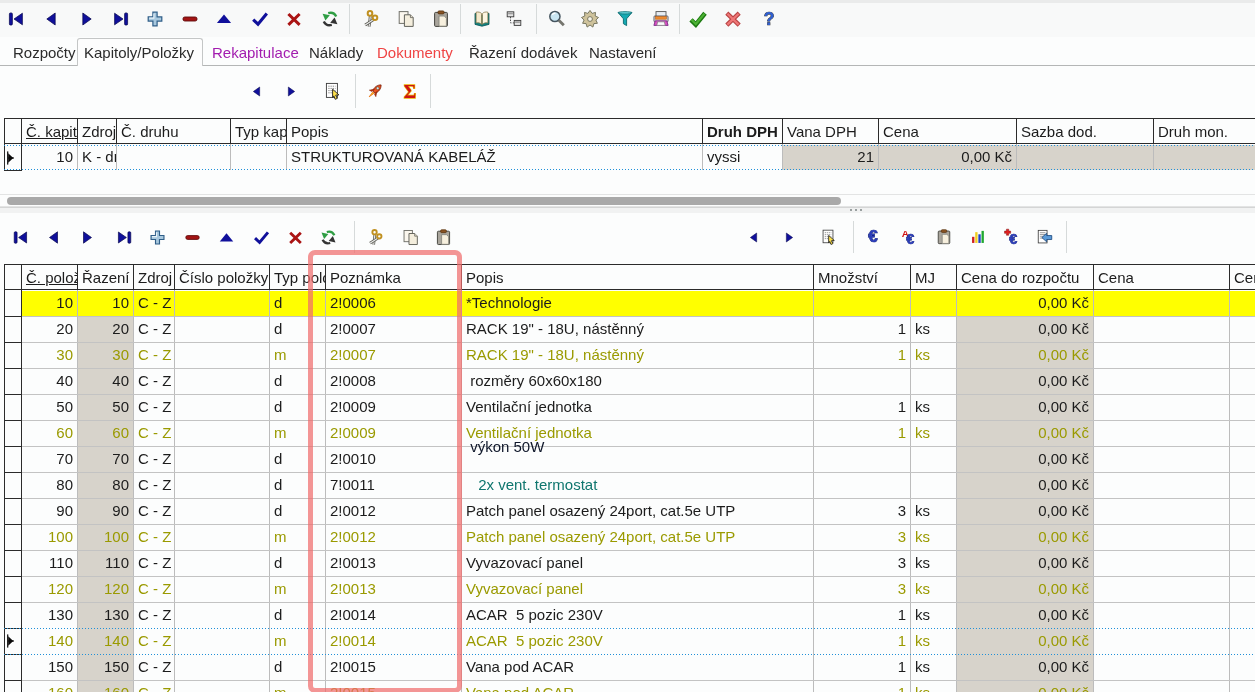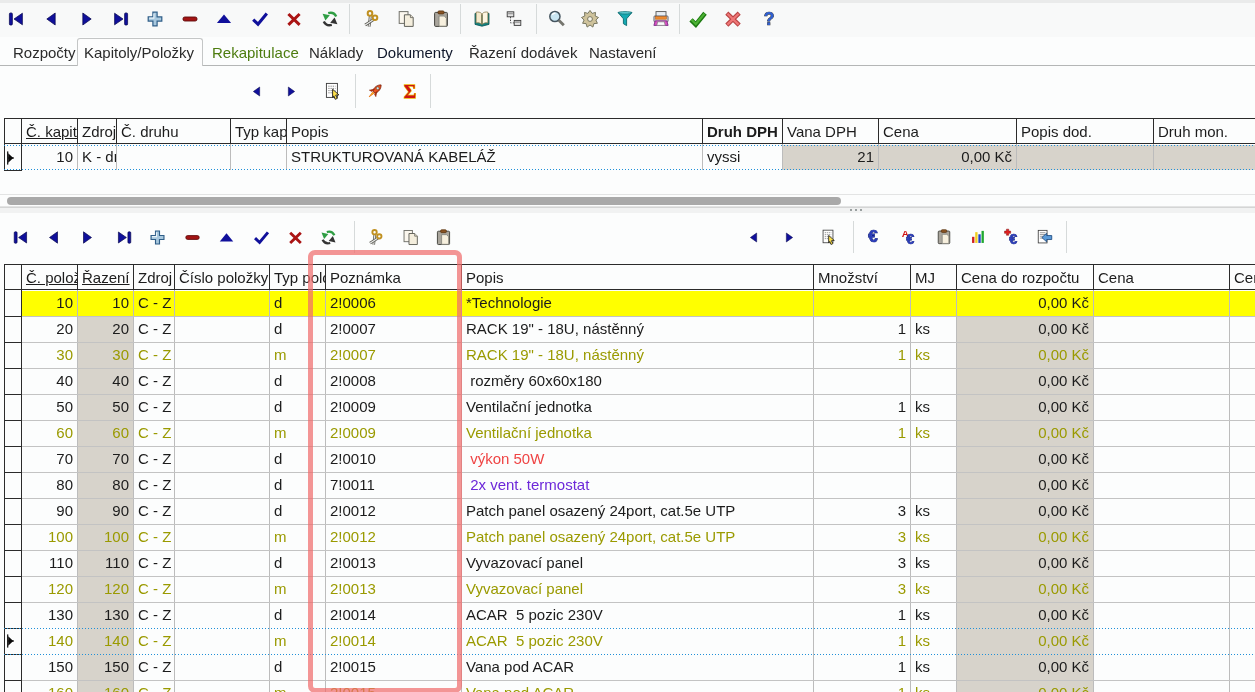--- a/index.html
+++ b/index.html
@@ -109,23 +109,23 @@
     <text x="10" y="16" font-family="Liberation Sans" font-size="17.5" font-weight="bold" text-anchor="middle" fill="#2f5fd0" stroke="#15151a" stroke-width="0.7" paint-order="stroke">?</text>
   </svg>
 <div class="sep1" style="left:349.0px;top:4px;height:30px"></div>
 <div class="sep1" style="left:459.5px;top:4px;height:30px"></div>
 <div class="sep1" style="left:536.0px;top:4px;height:30px"></div>
 <div class="sep1" style="left:679.0px;top:4px;height:30px"></div>
 <div class="a" style="left:0;top:65px;width:1255px;height:1px;background:#b4b6b6"></div>
 <div class="a" style="left:77px;top:38px;width:126px;height:28px;background:#fdfdfd;border:1px solid #c4c6c6;border-bottom:none;border-radius:3px 3px 0 0;box-sizing:border-box"></div>
 <div class="a" style="left:13px;top:44px;font-size:15px;color:#2b2b2b;z-index:3">Rozpočty</div>
 <div class="a" style="left:84px;top:44px;font-size:15px;color:#2b2b2b;z-index:3">Kapitoly/Položky</div>
-<div class="a" style="left:212px;top:44px;font-size:15px;color:#4d7c0f;z-index:3">Rekapitulace</div>
+<div class="a" style="left:212px;top:44px;font-size:15px;color:#a21caf;z-index:3">Rekapitulace</div>
 <div class="a" style="left:309px;top:44px;font-size:15px;color:#2b2b2b;z-index:3">Náklady</div>
-<div class="a" style="left:377px;top:44px;font-size:15px;color:#0f172a;z-index:3">Dokumenty</div>
+<div class="a" style="left:377px;top:44px;font-size:15px;color:#ef4444;z-index:3">Dokumenty</div>
 <div class="a" style="left:469px;top:44px;font-size:15px;color:#2b2b2b;z-index:3">Řazení dodávek</div>
 <div class="a" style="left:589px;top:44px;font-size:15px;color:#2b2b2b;z-index:3">Nastavení</div>
 <svg style="position:absolute;left:249.0px;top:83.5px" width="15" height="15" viewBox="0 0 20 20">
     <polygon points="14.2,4 5.8,10 14.2,16" fill="#10109b" stroke="#05054a" stroke-width="0.7"></polygon>
   </svg>
 <svg style="position:absolute;left:284.0px;top:83.5px" width="15" height="15" viewBox="0 0 20 20">
     <polygon points="5.8,4 14.2,10 5.8,16" fill="#10109b" stroke="#05054a" stroke-width="0.7"></polygon>
   </svg>
 <svg style="position:absolute;left:323.0px;top:81.0px" width="20" height="20" viewBox="0 0 20 20">
     <rect x="3.4" y="2.4" width="11" height="14" fill="#ffffff" stroke="#3a3a3a" stroke-width="0.9"></rect>
@@ -173,21 +173,21 @@
 <div class="vl a" style="left:1016px;top:144px;height:26px"></div>
 <div class="vl a" style="left:1153px;top:144px;height:26px"></div>
 <div class="c" style="left:22px;top:119px;width:51px;padding-left:4px;text-decoration:underline;">Č. kapitoly</div>
 <div class="c" style="left:78px;top:119px;width:34px;padding-left:4px;">Zdroj</div>
 <div class="c" style="left:117px;top:119px;width:109px;padding-left:4px;">Č. druhu</div>
 <div class="c" style="left:231px;top:119px;width:51px;padding-left:4px;">Typ kapitoly</div>
 <div class="c" style="left:287px;top:119px;width:411px;padding-left:4px;">Popis</div>
 <div class="c" style="left:703px;top:119px;width:75px;padding-left:4px;font-weight:bold;">Druh DPH</div>
 <div class="c" style="left:783px;top:119px;width:91px;padding-left:4px;">Vana DPH</div>
 <div class="c" style="left:879px;top:119px;width:133px;padding-left:4px;">Cena</div>
-<div class="c" style="left:1017px;top:119px;width:132px;padding-left:4px;">Popis dod.</div>
+<div class="c" style="left:1017px;top:119px;width:132px;padding-left:4px;">Sazba dod.</div>
 <div class="c" style="left:1154px;top:119px;width:98px;padding-left:4px;">Druh mon.</div>
 <div class="c" style="left:22px;top:144px;width:51px;color:#1c1c1c;text-align:right;padding-right:6px;">10</div>
 <div class="c" style="left:78px;top:144px;width:34px;color:#1c1c1c;padding-left:4px;">K - dr</div>
 <div class="c" style="left:287px;top:144px;width:411px;color:#1c1c1c;padding-left:4px;">STRUKTUROVANÁ KABELÁŽ</div>
 <div class="c" style="left:703px;top:144px;width:75px;color:#1c1c1c;padding-left:4px;">vyssi</div>
 <div class="c" style="left:783px;top:144px;width:91px;color:#1c1c1c;text-align:right;padding-right:6px;">21</div>
 <div class="c" style="left:879px;top:144px;width:133px;color:#1c1c1c;text-align:right;padding-right:6px;">0,00 Kč</div>
 <div class="dt a" style="left:4px;top:145px;width:1252px"></div>
 <div class="dt a" style="left:4px;top:169px;width:1252px"></div>
 <svg class="a" style="left:6px;top:151px" width="9" height="14" viewBox="0 0 9 14">
@@ -350,21 +350,21 @@
 <div class="bh a" style="left:4px;top:550px;width:18px"></div>
 <div class="a" style="left:22px;top:576px;width:1233px;height:1px;background:#c3c3c3"></div>
 <div class="bh a" style="left:4px;top:576px;width:18px"></div>
 <div class="a" style="left:22px;top:602px;width:1233px;height:1px;background:#c3c3c3"></div>
 <div class="bh a" style="left:4px;top:602px;width:18px"></div>
 <div class="bh a" style="left:4px;top:628px;width:18px"></div>
 <div class="bh a" style="left:4px;top:654px;width:18px"></div>
 <div class="a" style="left:22px;top:680px;width:1233px;height:1px;background:#c3c3c3"></div>
 <div class="bh a" style="left:4px;top:680px;width:18px"></div>
 <div class="c" style="left:22px;top:265px;width:51px;padding-left:4px;text-decoration:underline;">Č. položky</div>
-<div class="c" style="left:78px;top:265px;width:51px;padding-left:4px;text-decoration:underline;">Řazení</div>
+<div class="c" style="left:78px;top:265px;width:51px;padding-left:4px;">Řazení</div>
 <div class="c" style="left:134px;top:265px;width:36px;padding-left:4px;">Zdroj</div>
 <div class="c" style="left:175px;top:265px;width:90px;padding-left:4px;">Číslo položky</div>
 <div class="c" style="left:270px;top:265px;width:51px;padding-left:4px;">Typ položky</div>
 <div class="c" style="left:326px;top:265px;width:131px;padding-left:4px;">Poznámka</div>
 <div class="c" style="left:462px;top:265px;width:347px;padding-left:4px;">Popis</div>
 <div class="c" style="left:814px;top:265px;width:92px;padding-left:4px;">Množství</div>
 <div class="c" style="left:911px;top:265px;width:41px;padding-left:4px;">MJ</div>
 <div class="c" style="left:957px;top:265px;width:132px;padding-left:4px;">Cena do rozpočtu</div>
 <div class="c" style="left:1094px;top:265px;width:131px;padding-left:4px;">Cena</div>
 <div class="c" style="left:1230px;top:265px;width:22px;padding-left:4px;">Cena celkem</div>
@@ -416,28 +416,28 @@
 <div class="c" style="left:326px;top:420px;width:131px;color:#9a9a00;padding-left:4px;">2!0009</div>
 <div class="c" style="left:462px;top:420px;width:347px;color:#9a9a00;padding-left:4px;">Ventilační jednotka</div>
 <div class="c" style="left:814px;top:420px;width:92px;color:#9a9a00;text-align:right;padding-right:6px;">1</div>
 <div class="c" style="left:911px;top:420px;width:41px;color:#9a9a00;padding-left:4px;">ks</div>
 <div class="c" style="left:957px;top:420px;width:132px;color:#9a9a00;text-align:right;padding-right:6px;">0,00 Kč</div>
 <div class="c" style="left:22px;top:446px;width:51px;color:#1c1c1c;text-align:right;padding-right:6px;">70</div>
 <div class="c" style="left:78px;top:446px;width:51px;color:#1c1c1c;text-align:right;padding-right:6px;">70</div>
 <div class="c" style="left:134px;top:446px;width:36px;color:#1c1c1c;padding-left:4px;">C - Z</div>
 <div class="c" style="left:270px;top:446px;width:51px;color:#1c1c1c;padding-left:4px;">d</div>
 <div class="c" style="left:326px;top:446px;width:131px;color:#1c1c1c;padding-left:4px;">2!0010</div>
-<div class="c" style="left:462px;top:446px;width:347px;color:#ef4444;padding-left:4px;">&nbsp;výkon 50W</div>
+<div class="c" style="left:462px;top:434px;width:347px;color:#0f172a;padding-left:4px;">&nbsp;výkon 50W</div>
 <div class="c" style="left:957px;top:446px;width:132px;color:#1c1c1c;text-align:right;padding-right:6px;">0,00 Kč</div>
 <div class="c" style="left:22px;top:472px;width:51px;color:#1c1c1c;text-align:right;padding-right:6px;">80</div>
 <div class="c" style="left:78px;top:472px;width:51px;color:#1c1c1c;text-align:right;padding-right:6px;">80</div>
 <div class="c" style="left:134px;top:472px;width:36px;color:#1c1c1c;padding-left:4px;">C - Z</div>
 <div class="c" style="left:270px;top:472px;width:51px;color:#1c1c1c;padding-left:4px;">d</div>
 <div class="c" style="left:326px;top:472px;width:131px;color:#1c1c1c;padding-left:4px;">7!0011</div>
-<div class="c" style="left:462px;top:472px;width:347px;color:#6d28d9;padding-left:4px;">&nbsp;2x vent. termostat</div>
+<div class="c" style="left:462px;top:472px;width:347px;color:#0f766e;padding-left:12px;">&nbsp;2x vent. termostat</div>
 <div class="c" style="left:957px;top:472px;width:132px;color:#1c1c1c;text-align:right;padding-right:6px;">0,00 Kč</div>
 <div class="c" style="left:22px;top:498px;width:51px;color:#1c1c1c;text-align:right;padding-right:6px;">90</div>
 <div class="c" style="left:78px;top:498px;width:51px;color:#1c1c1c;text-align:right;padding-right:6px;">90</div>
 <div class="c" style="left:134px;top:498px;width:36px;color:#1c1c1c;padding-left:4px;">C - Z</div>
 <div class="c" style="left:270px;top:498px;width:51px;color:#1c1c1c;padding-left:4px;">d</div>
 <div class="c" style="left:326px;top:498px;width:131px;color:#1c1c1c;padding-left:4px;">2!0012</div>
 <div class="c" style="left:462px;top:498px;width:347px;color:#1c1c1c;padding-left:4px;">Patch panel osazený 24port, cat.5e UTP</div>
 <div class="c" style="left:814px;top:498px;width:92px;color:#1c1c1c;text-align:right;padding-right:6px;">3</div>
 <div class="c" style="left:911px;top:498px;width:41px;color:#1c1c1c;padding-left:4px;">ks</div>
 <div class="c" style="left:957px;top:498px;width:132px;color:#1c1c1c;text-align:right;padding-right:6px;">0,00 Kč</div>

